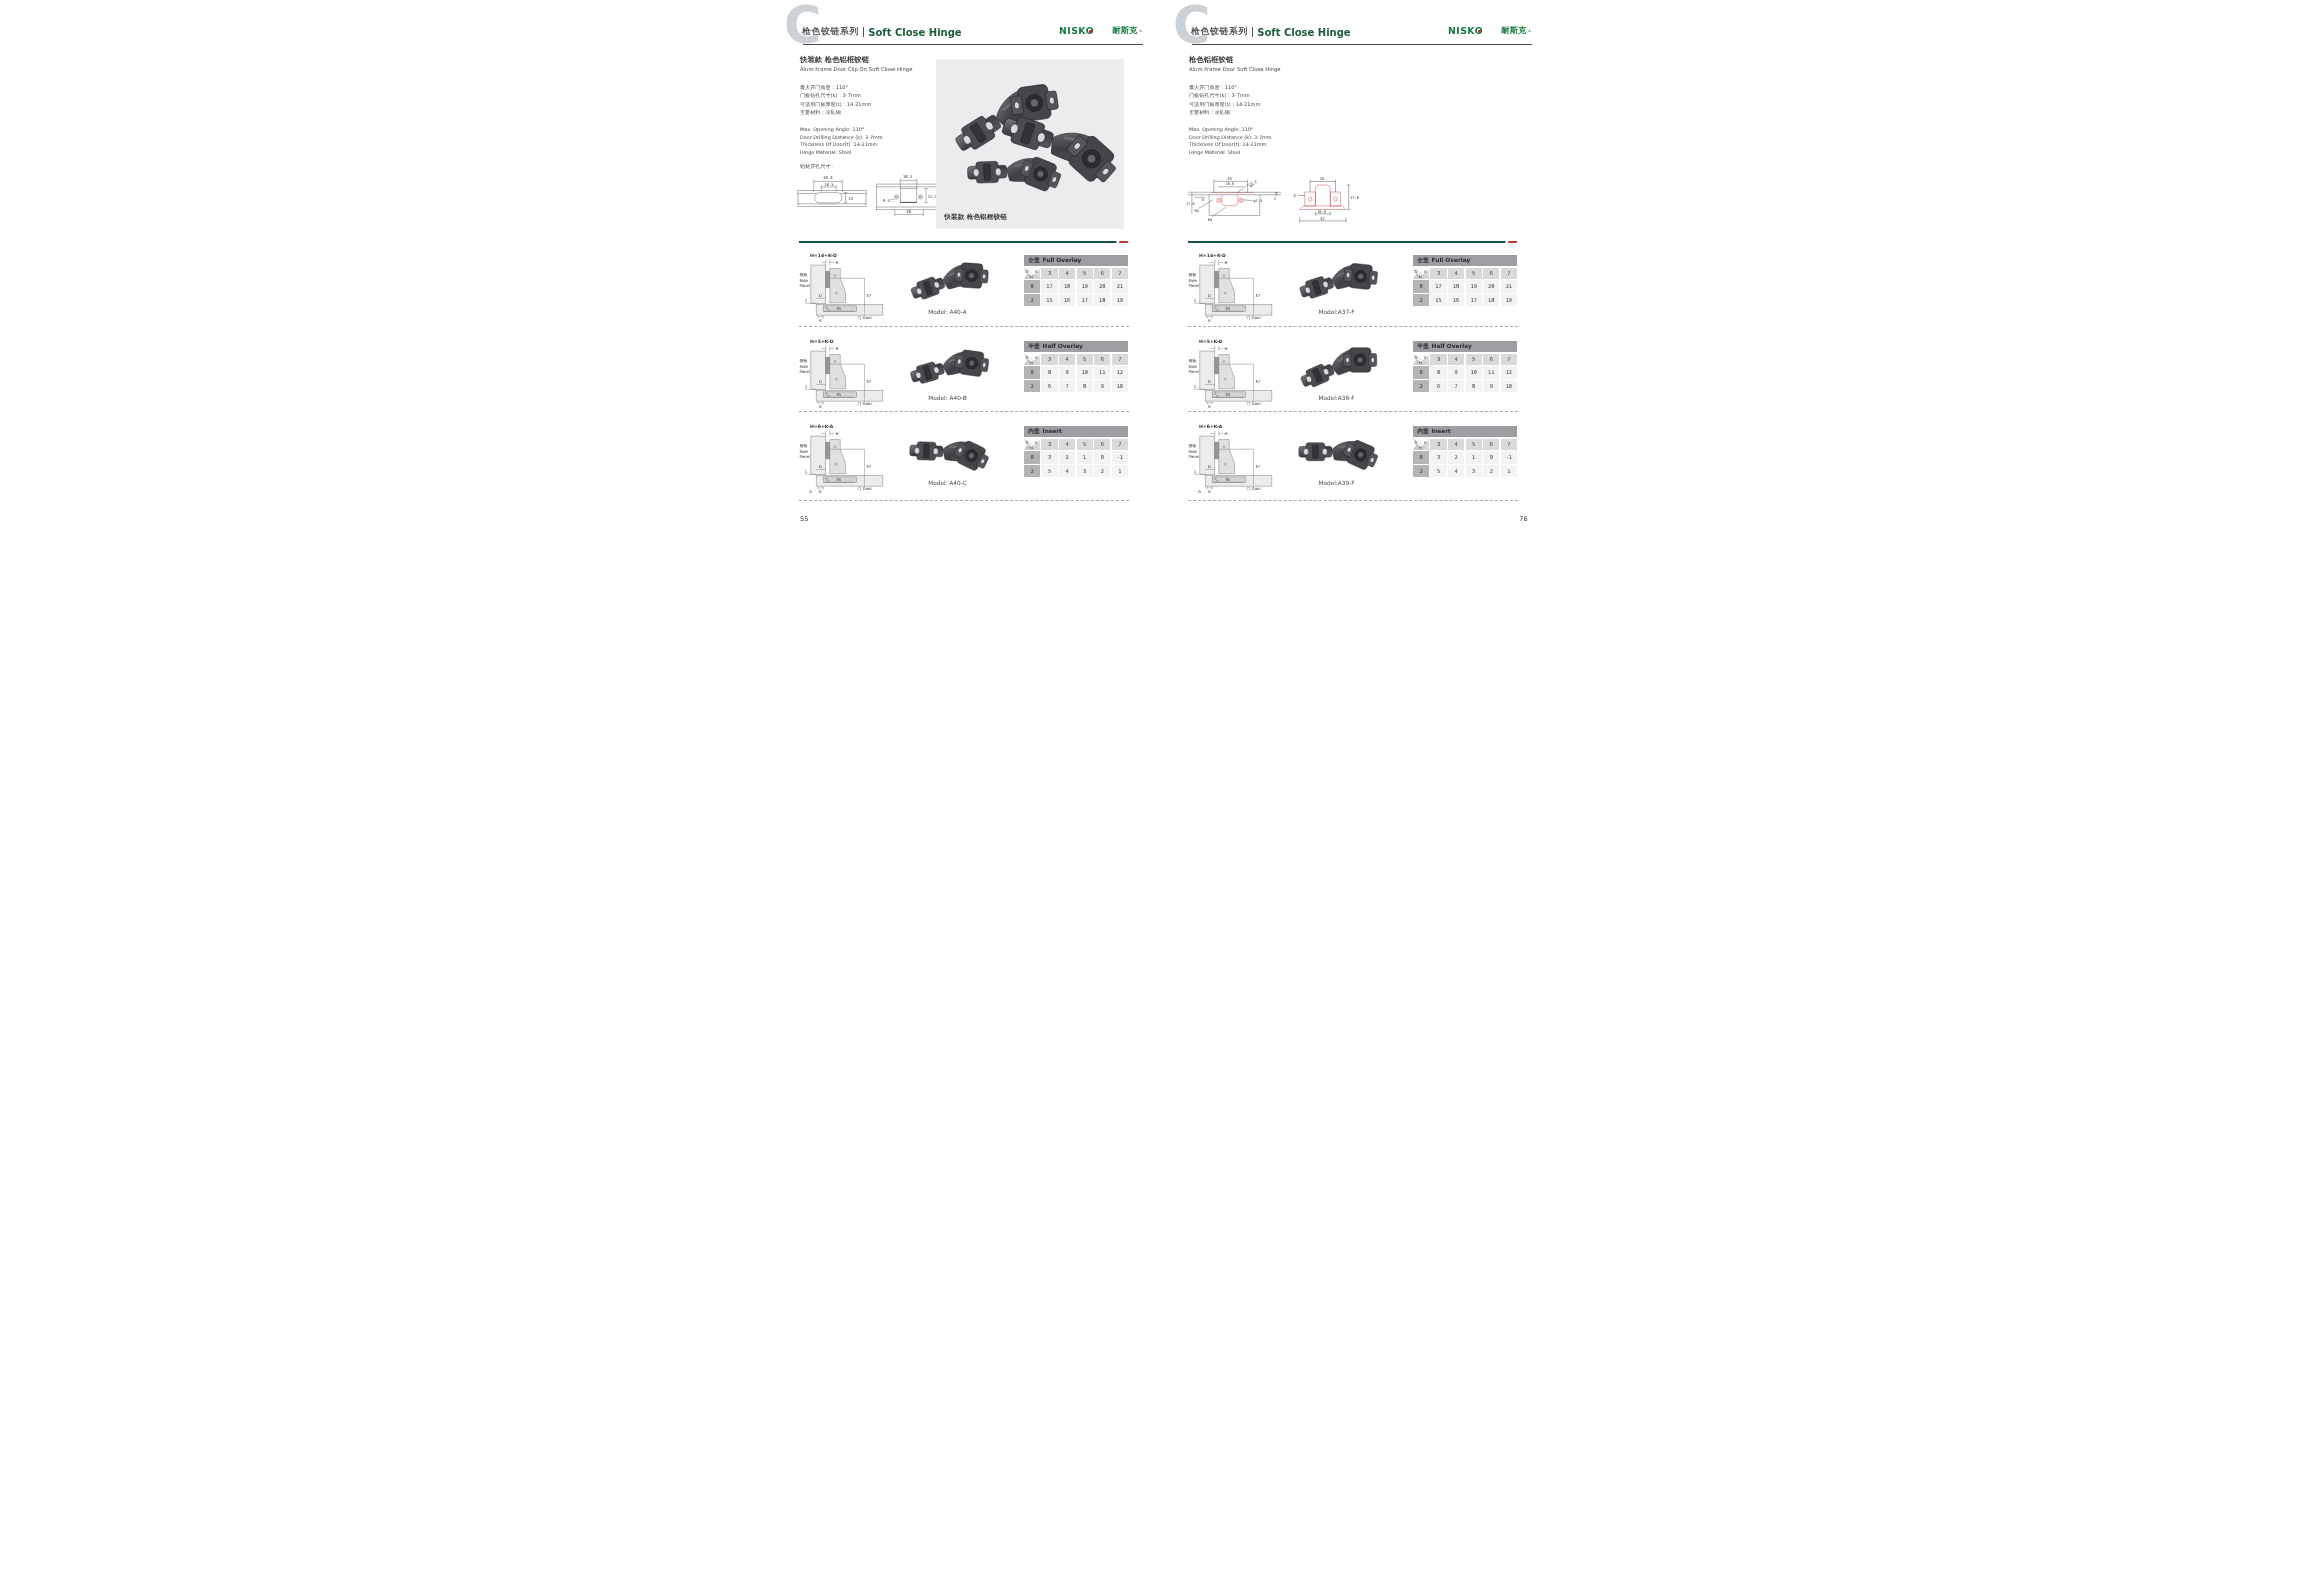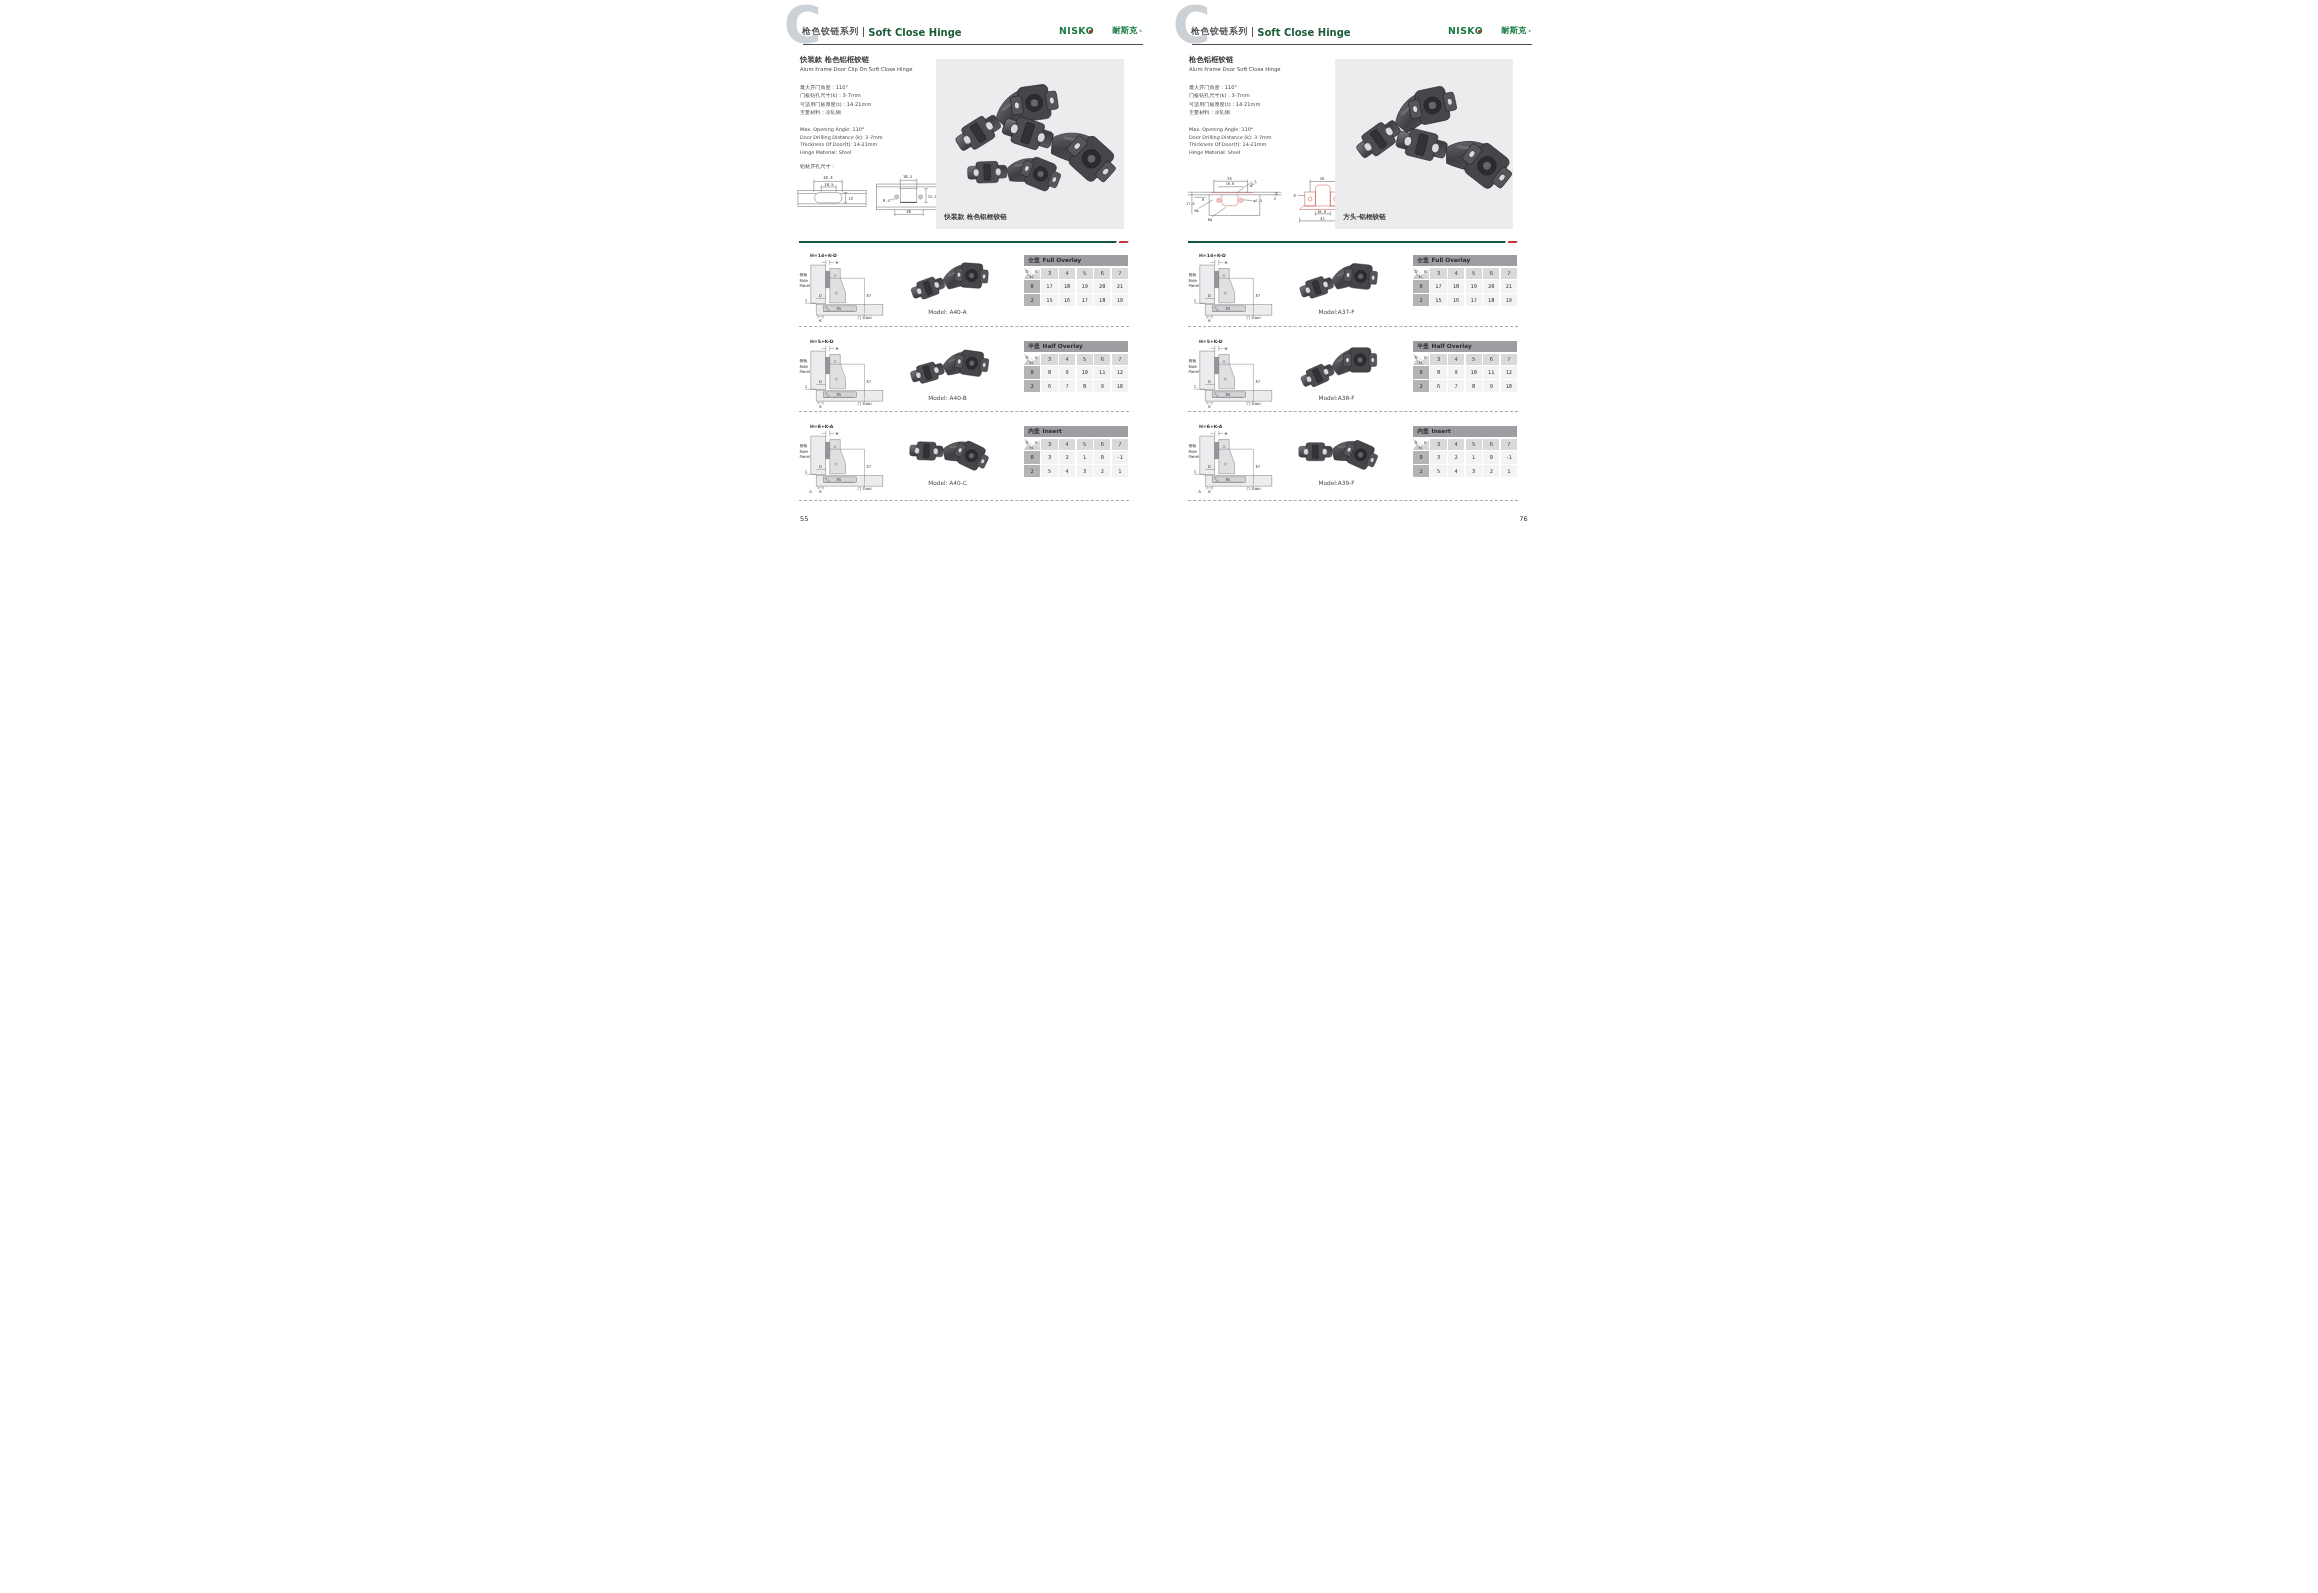--- a/index.html
+++ b/index.html
@@ -541,27 +541,20 @@
             <line x1="128" y1="98" x2="128" y2="110"></line>
         </g>
         <text x="68" y="12">28</text>
         <text x="137" y="56">17.6</text>
         <text x="8" y="52">8</text>
         <text x="62" y="87">18.8</text>
         <text x="69" y="103">42</text>
       </svg>
     </div>
 
-    <div class="photo-box">
-      <svg class="photo-art" viewBox="0 0 383 366" preserveAspectRatio="xMidYMid meet">
-        <use href="#hinge-sym" x="20" y="50" width="250" height="165" transform="rotate(-26 145 132)"></use>
-        <use href="#hinge-sym" x="120" y="110" width="270" height="178" transform="rotate(24 255 200)"></use>
-      </svg>
-      <div class="photo-caption">方头·铝框铰链</div>
-    </div>
 
     <div class="divider-green"></div>
     <div class="divider-red"></div>
 
     <div class="prow" style="top:251px">
       <svg class="row-diagram diagram" viewBox="0 0 200 164">
         <use href="#diag-geom" width="200" height="164"></use>
         <text class="formula" x="26" y="13">H=14+K-D</text>
         <text x="2" y="58">侧板</text>
         <text x="2" y="70">Side</text>

